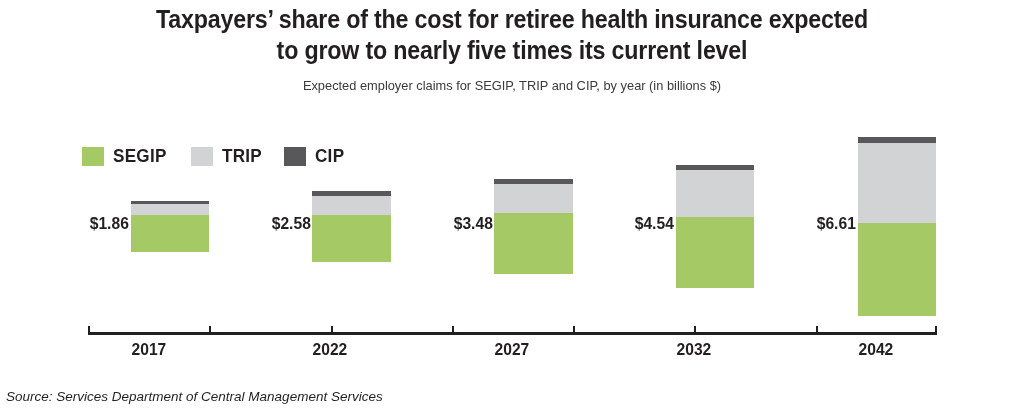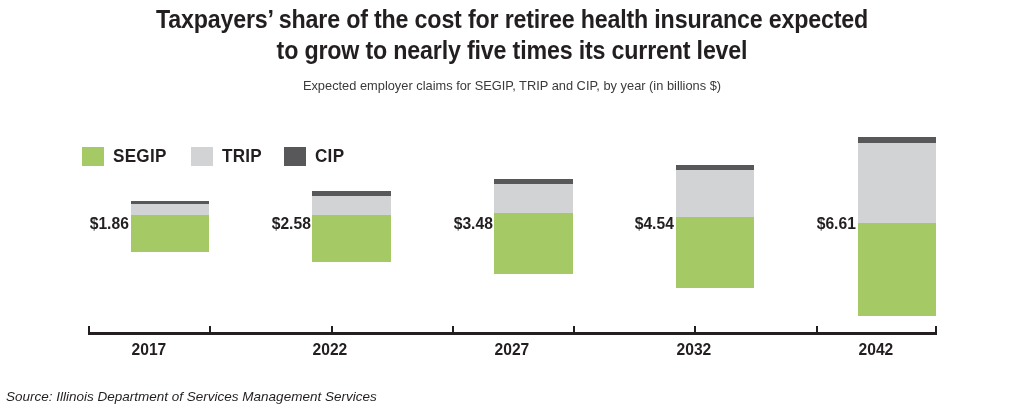--- a/index.html
+++ b/index.html
@@ -236,21 +236,21 @@
 
 <div id="axis-line"></div>
 <div id="xlabels">
     <div class="xlabel"><span>2017</span></div>
     <div class="xlabel"><span>2022</span></div>
     <div class="xlabel"><span>2027</span></div>
     <div class="xlabel"><span>2032</span></div>
     <div class="xlabel"><span>2042</span></div>
   </div>
 
-<div id="source-note">Source: Illinois Department of Services Management Services</div>
+<div id="source-note">Source: Services Department of Central Management Services</div>
 
 <div class="axis-tick" style="left: 88px;"></div>
 <div class="axis-tick" style="left: 209.286px;"></div>
 <div class="axis-tick" style="left: 330.571px;"></div>
 <div class="axis-tick" style="left: 451.857px;"></div>
 <div class="axis-tick" style="left: 573.143px;"></div>
 <div class="axis-tick" style="left: 694.429px;"></div>
 <div class="axis-tick" style="left: 815.714px;"></div>
 <div class="axis-tick" style="left: 935px;"></div>
 

